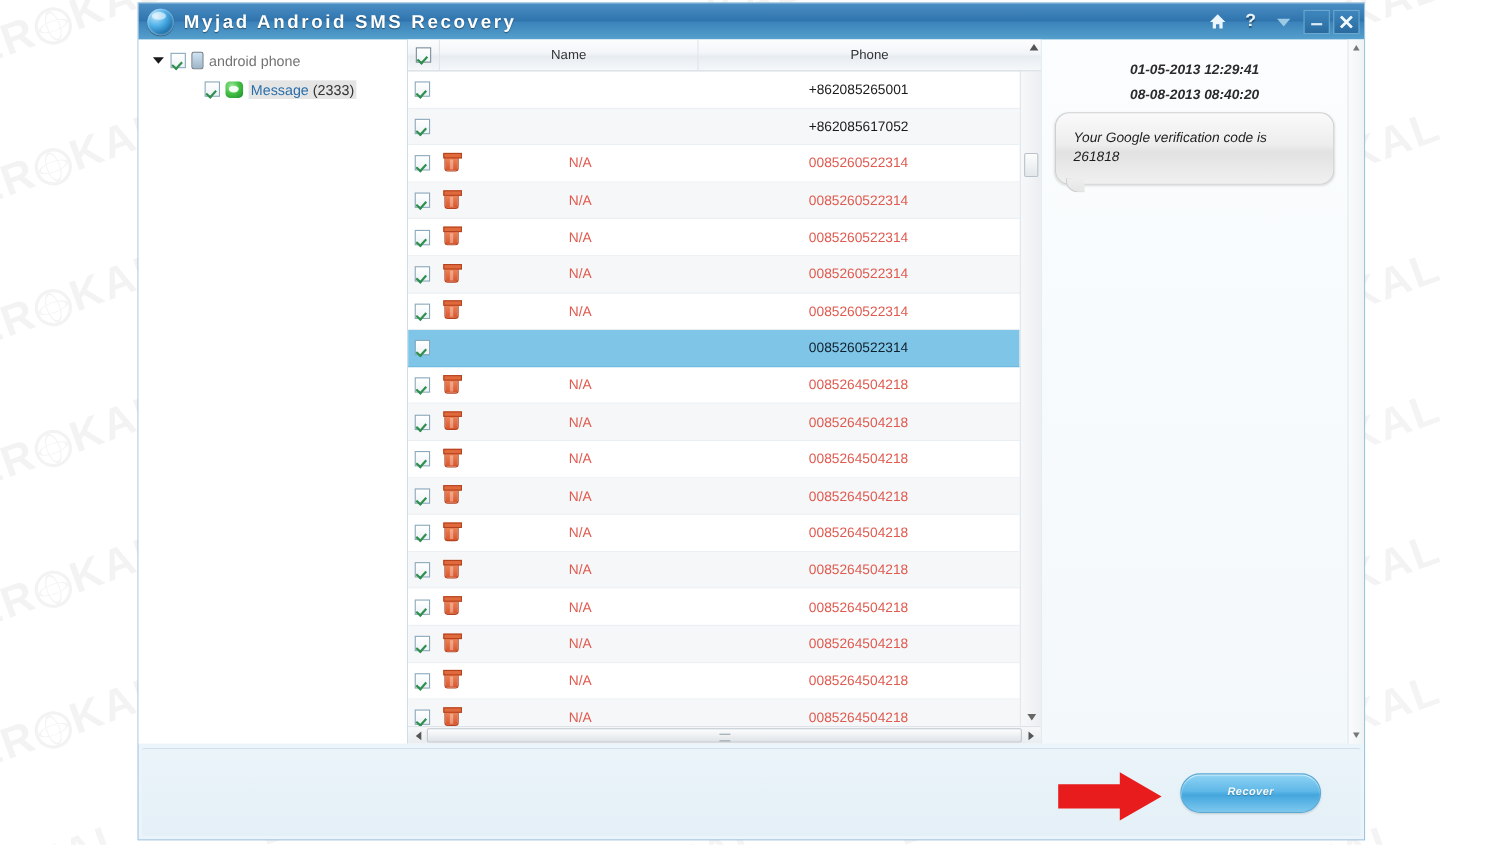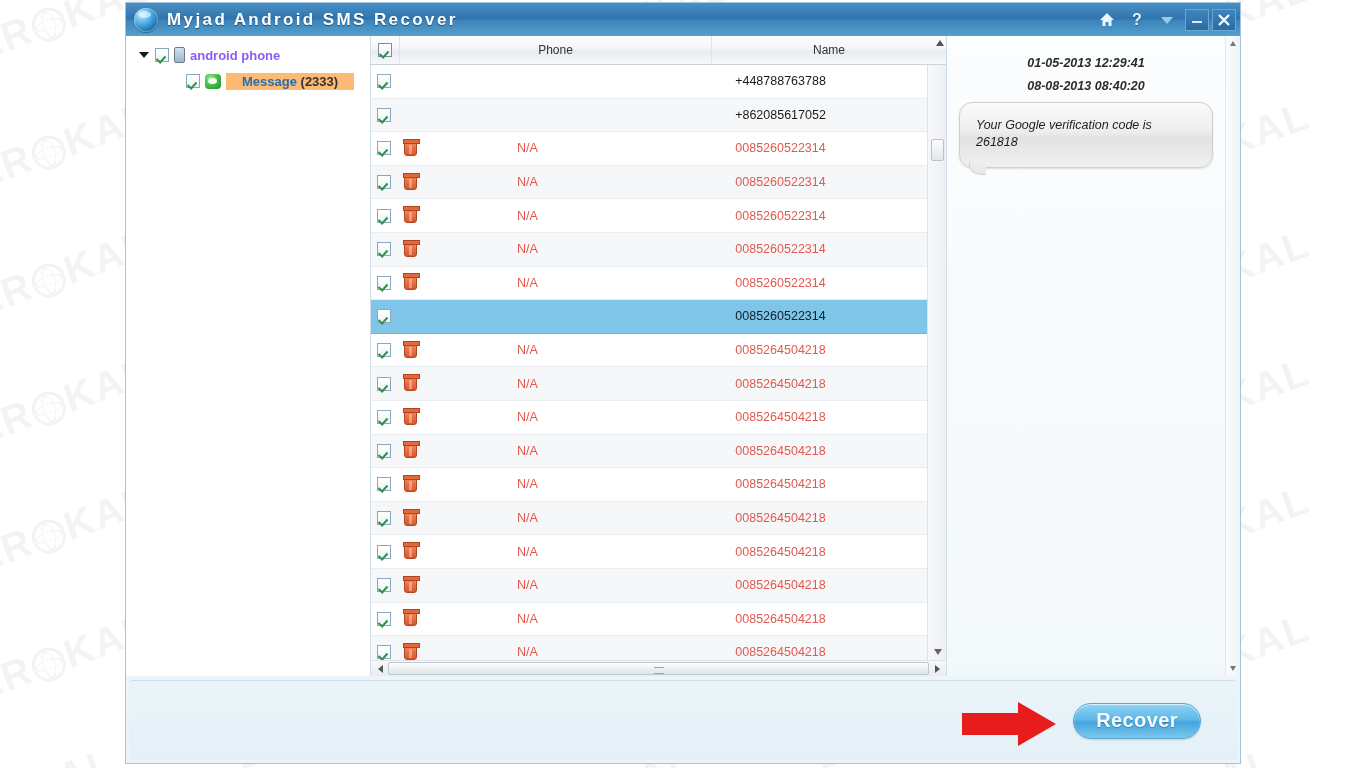--- a/index.html
+++ b/index.html
@@ -149,22 +149,22 @@
     width: 16px; height: 15px; flex: 0 0 16px;
     border-radius: 4px;
     background: radial-gradient(circle at 35% 30%, #9ee89e 0%, #45c245 45%, #1f8b2c 100%);
     position: relative;
   }
   .icon-msg:after {
     content: ""; position: absolute; left: 3px; top: 4px;
     width: 9px; height: 6px; border-radius: 50%;
     background: #f2fff2;
   }
-  .tree-label { font-size: 13px; color: #8b5cf6; font-weight: bold; white-space: nowrap; }
-  .tree-label.msg { color: #2a6ea8; font-weight: bold; background: #fdba74; padding: 1px 16px; }
+  .tree-label { font-size: 13px; color: #737373; font-weight: normal; white-space: nowrap; }
+  .tree-label.msg { color: #2a6ea8; font-weight: normal; background: #e5e5e5; padding: 1px 2px; }
   .tree-label.msg .cnt { color: #333; }
 
   
   #table-panel {
     flex: 1 1 auto; min-width: 0;
     background: #fff;
     display: flex; flex-direction: column;
     border-right: 1px solid #cfdde6;
     position: relative;
   }
@@ -334,26 +334,27 @@
     border-radius: 3px;
     display: flex; align-items: center; justify-content: flex-end;
     padding-right: 36px;
     position: relative;
   }
   #recover-button {
     width: 128px; height: 36px;
     border-radius: 18px;
     background: linear-gradient(180deg,#8fd3f4 0%, #5fb8e8 45%, #44a6dd 55%, #7cc8ef 100%);
     border: 1px solid #58a9d6;
-    color: #f4fbff; font-size: 20px; font-weight: bold;
+    color: #f4fbff; font-size: 10px; font-weight: bold;
     display: flex; align-items: center; justify-content: center;
     letter-spacing: .4px;
     cursor: pointer;
     box-shadow: inset 0 1px 1px rgba(255,255,255,.7), 0 1px 2px rgba(0,0,0,.15);
     text-shadow: 0 1px 1px rgba(0,0,0,.25);
+    font-style: italic;
   }
 
   
   #annotation-arrow {
     position: absolute;
     left: 960px; top: 700px;
     width: 100px; height: 48px;
     z-index: 20;
     pointer-events: none;
   }
@@ -396,21 +397,21 @@
     <div class="wm" style="left: 1100px; top: 640px;">BER<span class="globe"></span>KAL</div>
     <div class="wm" style="left: -60px; top: 768px;">BERKAL</div>
     <div class="wm" style="left: 520px; top: 768px;">BERKAL</div>
     <div class="wm" style="left: 1100px; top: 768px;">BERKAL</div>
   </div>
 
 <div id="app-window">
 
   <div id="title-bar">
     <div id="app-logo"></div>
-    <div id="title-text">Myjad Android SMS Recover</div>
+    <div id="title-text">Myjad Android SMS Recovery</div>
 
     <div id="win-controls">
       <div class="win-btn">
         <svg width="16" height="15" viewBox="0 0 16 15">
             <path d="M8 1 L15 8 H12.5 V14 H9.5 V10 H6.5 V14 H3.5 V8 H1 Z" fill="#eaf5fc"></path>
           </svg>
       </div>
       <div class="win-btn">?</div>
       <div class="win-btn">
         <svg width="16" height="10" viewBox="0 0 16 10">
@@ -447,34 +448,34 @@
         <span class="tree-label msg"><span>Message</span> <span class="cnt">(2333)</span></span>
       </div>
     </div>
 
     <div id="table-panel">
 
       <div id="table-header">
         <div class="th-cb">
           <span class="cb checked"></span>
         </div>
+        <div class="th th-name">Name</div>
         <div class="th th-phone">Phone</div>
-        <div class="th th-name">Name</div>
         <div id="vscroll-head-arrow"></div>
       </div>
 
       <div id="table-scroll-area">
         <div id="table-rows">
             <div class="row odd plain">
               <div class="r-cb">
                 <span class="cb checked"></span>
               </div>
               <div class="r-trash"></div>
               <div class="r-name"></div>
-              <div class="r-phone">+448788763788</div>
+              <div class="r-phone">+862085265001</div>
             </div>
             <div class="row even plain">
               <div class="r-cb">
                 <span class="cb checked"></span>
               </div>
               <div class="r-trash"></div>
               <div class="r-name"></div>
               <div class="r-phone">+862085617052</div>
             </div>
             <div class="row odd">

